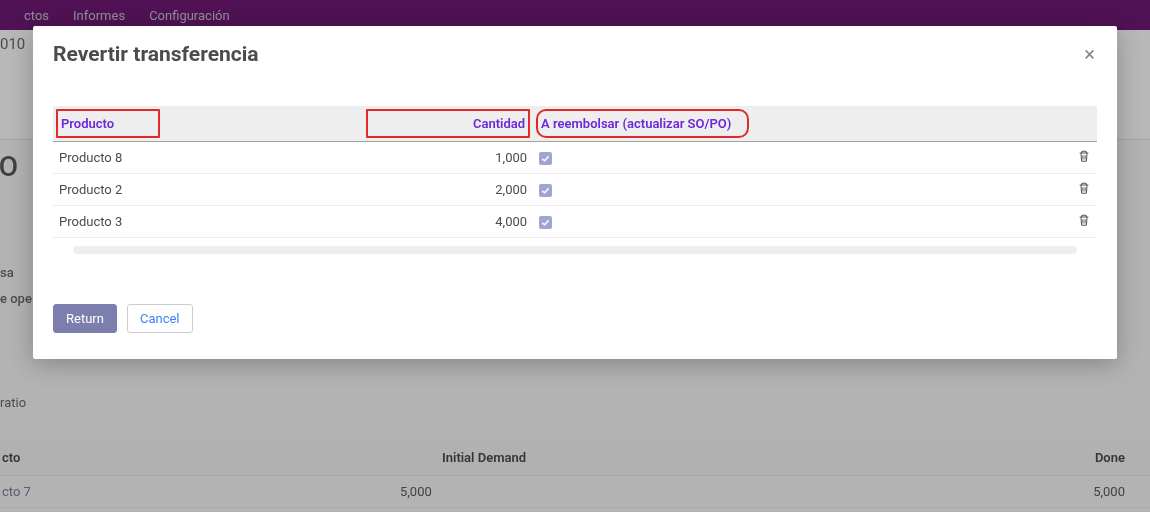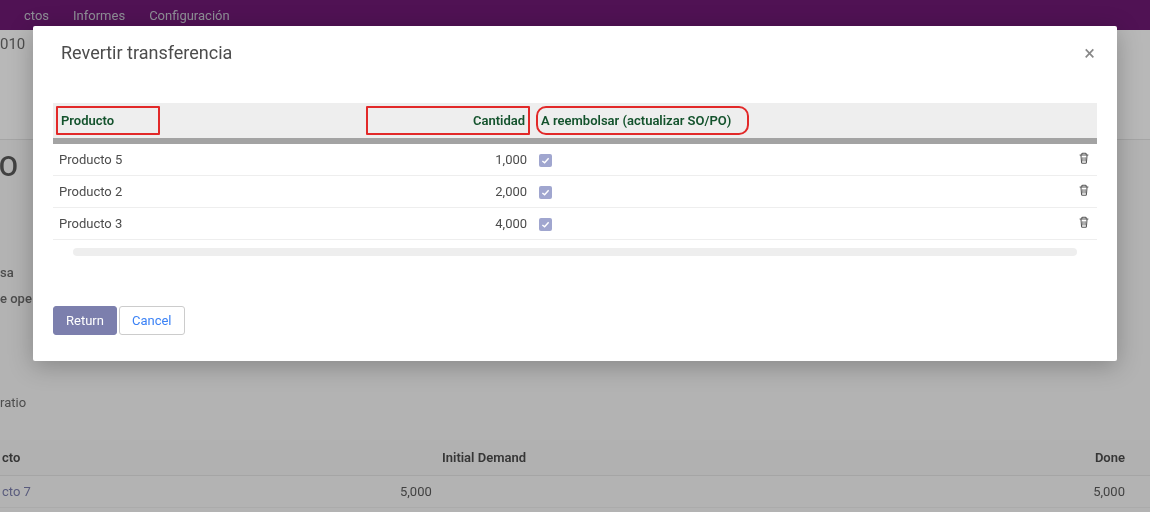--- a/index.html
+++ b/index.html
@@ -106,48 +106,47 @@
     max-height: 400px;
     overflow: hidden;
   }
   .modal-header {
     display: flex;
     justify-content: space-between;
     align-items: center;
     padding: 16px 20px 10px 20px;
   }
   .modal-title {
-    font-size: 18px;
-    font-weight: 400;
+    font-size: 21px;
+    font-weight: 700;
     color: #4c4c4c;
-    margin-left: 8px;
   }
   .modal-close {
     font-size: 20px;
     color: #888;
     cursor: pointer;
     font-weight: 400;
     line-height: 1;
     padding: 0 2px;
   }
   .modal-body {
     padding: 30px 20px 10px 20px;
   }
   table.return-table {
     width: 100%;
     border-collapse: collapse;
     font-size: 13px;
   }
   table.return-table thead th {
     background: #eeeeee;
     font-weight: 600;
-    color: #14532d;
+    color: #6d28d9;
     padding: 7px 6px;
     text-align: left;
-    border-bottom: 6px solid #a3a3a3;
+    border-bottom: 1px solid #a3a3a3;
     white-space: nowrap;
   }
   table.return-table thead th.qty { text-align: right; }
   table.return-table tbody td {
     padding: 7px 6px;
     border-bottom: 1px solid #eee;
     background: #fff;
     color: #4c4c4c;
   }
   table.return-table tbody td.qty { text-align: right; }
@@ -177,21 +176,21 @@
   }
   .modal-scroll-hint {
     height: 8px;
     background: #eee;
     margin: 8px 20px 0 20px;
     border-radius: 4px;
   }
   .modal-footer {
     padding: 40px 20px 26px 20px;
     display: flex;
-    gap: 2px;
+    gap: 10px;
   }
   .btn {
     font-size: 13px;
     padding: 6px 12px;
     border-radius: 3px;
     border: 1px solid transparent;
     cursor: pointer;
     font-family: inherit;
   }
   .btn-primary {
@@ -272,21 +271,21 @@
             <span class="hl-box" style="padding:5px 3px 5px 105px;"><span>Cantidad</span></span>
           </th>
           <th class="hl">
             <span class="hl-box" style="padding:5px 16px 5px 3px;border-radius:10px;"><span>A reembolsar (actualizar SO/PO)</span></span>
           </th>
           <th></th>
         </tr>
       </thead>
       <tbody>
         <tr>
-          <td>Producto 5</td>
+          <td>Producto 8</td>
           <td></td>
           <td class="qty">1,000</td>
           <td>
             <span class="checkbox">
               <svg viewBox="0 0 10 10">
                   <polyline points="1.5,5.5 4,7.5 8.5,2.5" fill="none" stroke="#fff" stroke-width="1.6"></polyline>
                 </svg>
             </span>
           </td>
           <td class="trash">

